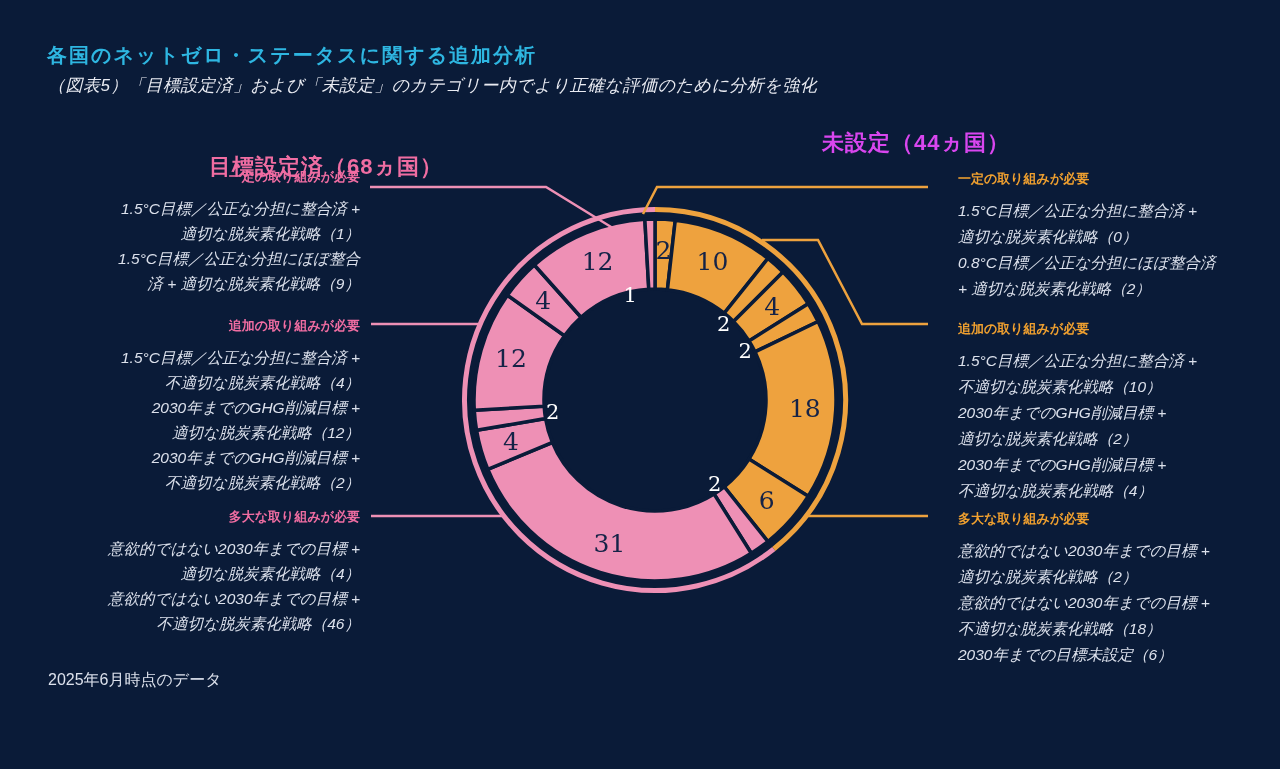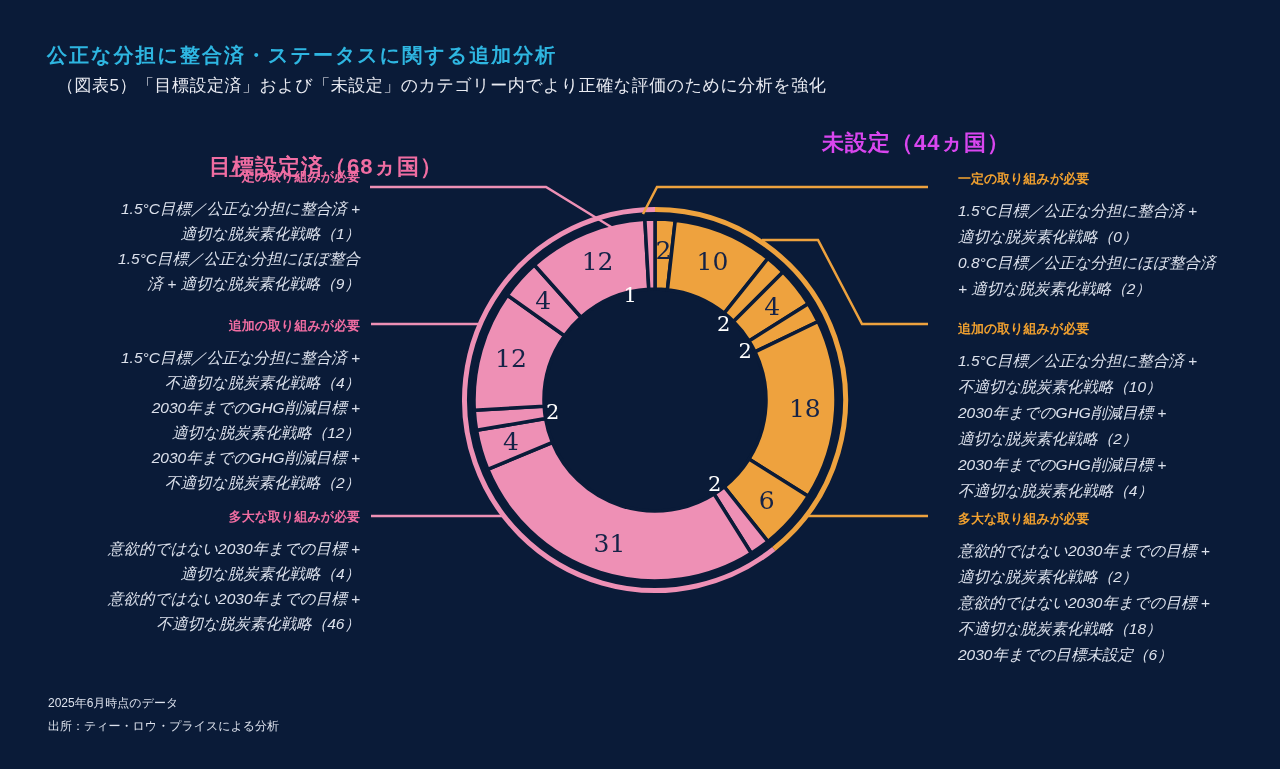--- a/index.html
+++ b/index.html
@@ -1,48 +1,48 @@
 <!DOCTYPE html>
 <html><head>
 <meta charset="utf-8">
 <style>
   html,body{margin:0;padding:0;background:#0a1b38;}
   .canvas{position:relative;width:1280px;height:769px;background:#0a1b38;overflow:hidden;
           font-family:"Liberation Sans",sans-serif;}
   .title{position:absolute;left:47px;top:42px;font-size:20px;font-weight:600;
          color:#2eb6e1;letter-spacing:2px;}
-  .subtitle{position:absolute;left:57px;top:74px;font-size:17px;font-weight:400;
-            color:#e9ebf2;letter-spacing:0.5px;}
+  .subtitle{position:absolute;left:48px;top:74px;font-size:17px;font-weight:400;
+            color:#e9ebf2;letter-spacing:0.5px;font-style:italic;}
   .group-header{position:absolute;font-size:22px;font-weight:700;letter-spacing:1px;}
   .group-header.left{left:209px;top:130px;color:#f06da2;margin-top:22px;}
   .group-header.right{left:822px;top:128px;color:#d946ef;}
   .col{position:absolute;font-size:15.5px;color:#dce1ec;}
   .col.left{left:40px;top:166px;width:320px;text-align:right;line-height:25px;}
   .col.right{left:958px;top:168px;width:312px;text-align:left;line-height:26px;}
   .sec-title{font-size:13px;font-weight:700;line-height:22px;margin:0 0 8px 0;}
   .col.left .sec-title{color:#f06da2;}
   .col.right .sec-title{color:#f0a02f;}
   .col.left .sec.s2{margin-top:19px;}
   .col.left .sec.s3{margin-top:11px;}
   .col.right .sec.s2{margin-top:16px;}
   .col.right .sec.s3{margin-top:4px;}
   .col.right .sec.s3 .line{line-height:25px;}
   .item{margin:0;font-style:italic;}
-  .footnote{position:absolute;left:48px;top:692px;font-size:12px;line-height:23px;color:#dce1ec;}
+  .footnote{position:absolute;left:48px;top:668px;font-size:16px;line-height:23px;color:#dce1ec;}
   svg.overlay{position:absolute;left:0;top:0;}
   .conn{fill:none;stroke-width:2.5px;stroke-linejoin:miter;}
   .conn.pink{stroke:#ee90b5;}
   .conn.orange{stroke:#eea23e;}
 </style>
 </head>
 <body>
 
 <div class="canvas">
 
-  <div class="title">公正な分担に整合済・ステータスに関する追加分析</div>
+  <div class="title">各国のネットゼロ・ステータスに関する追加分析</div>
   <div class="subtitle">（図表5）「目標設定済」および「未設定」のカテゴリー内でより正確な評価のために分析を強化</div>
 
   <div class="group-header left">目標設定済（68ヵ国）</div>
   <div class="group-header right">未設定（44ヵ国）</div>
 
   <div class="col left">
     <div class="sec s1">
       <div class="sec-title">一定の取り組みが必要</div>
       <p class="item">
         <span class="line">1.5°C目標／公正な分担に整合済 +</span><br>
@@ -168,16 +168,15 @@
       <polyline class="conn pink" points="371,324 478,324"></polyline>
       <polyline class="conn pink" points="371,516 502,516"></polyline>
       <polyline class="conn orange" points="643,214 657,187 928,187"></polyline>
       <polyline class="conn orange" points="762,240 818,240 862,324 928,324"></polyline>
       <polyline class="conn orange" points="808,516 928,516"></polyline>
     </g>
   </svg>
 
   <div class="footnote">
     <div>2025年6月時点のデータ</div>
-    <div>出所：ティー・ロウ・プライスによる分析</div>
   </div>
 
 </div>
 
 </body></html>

